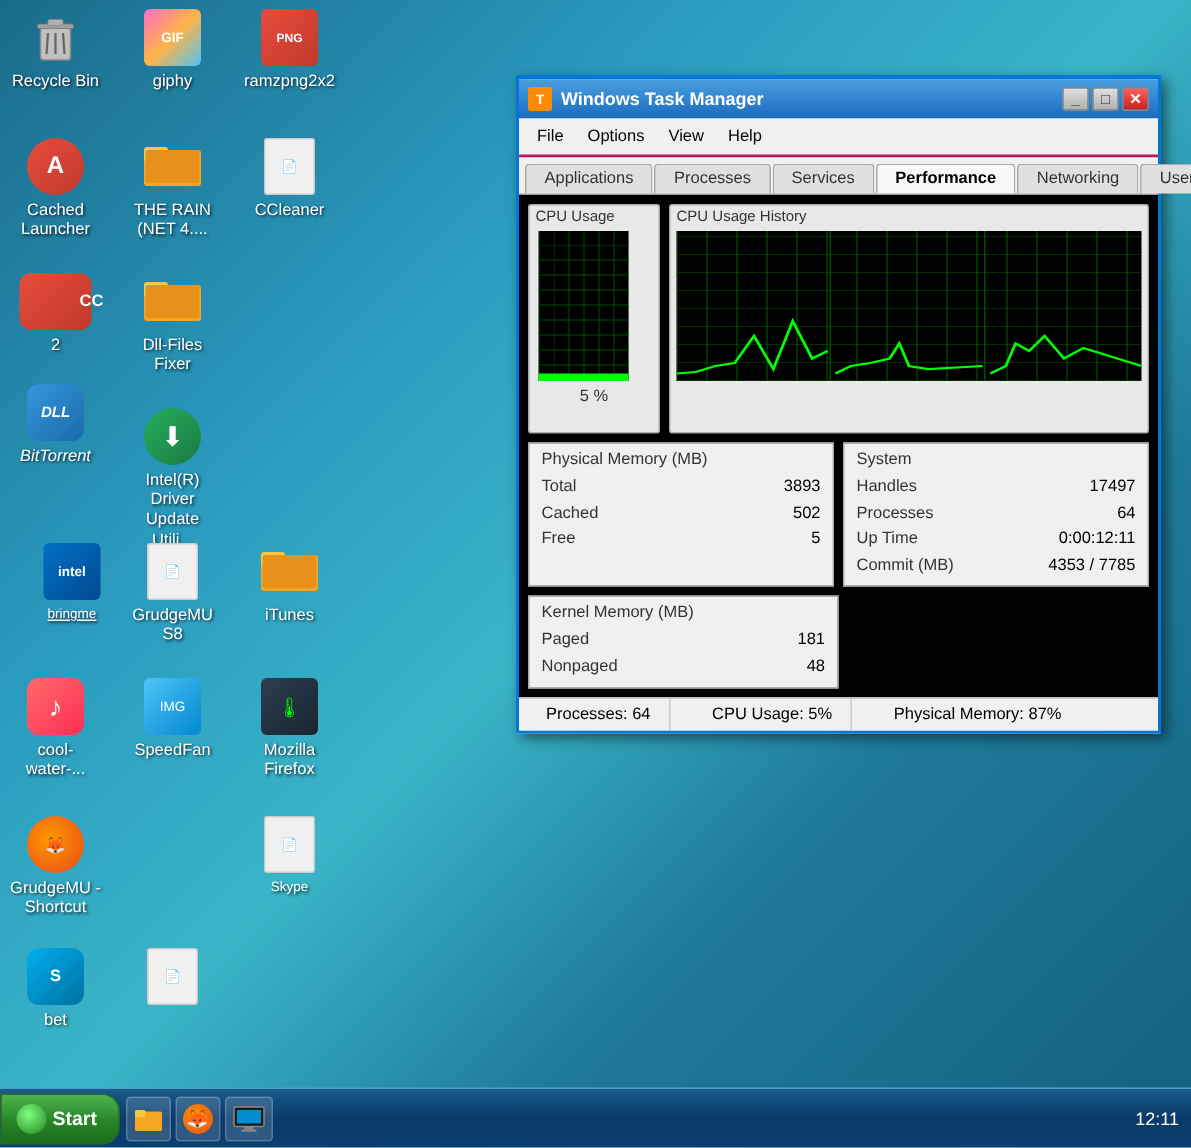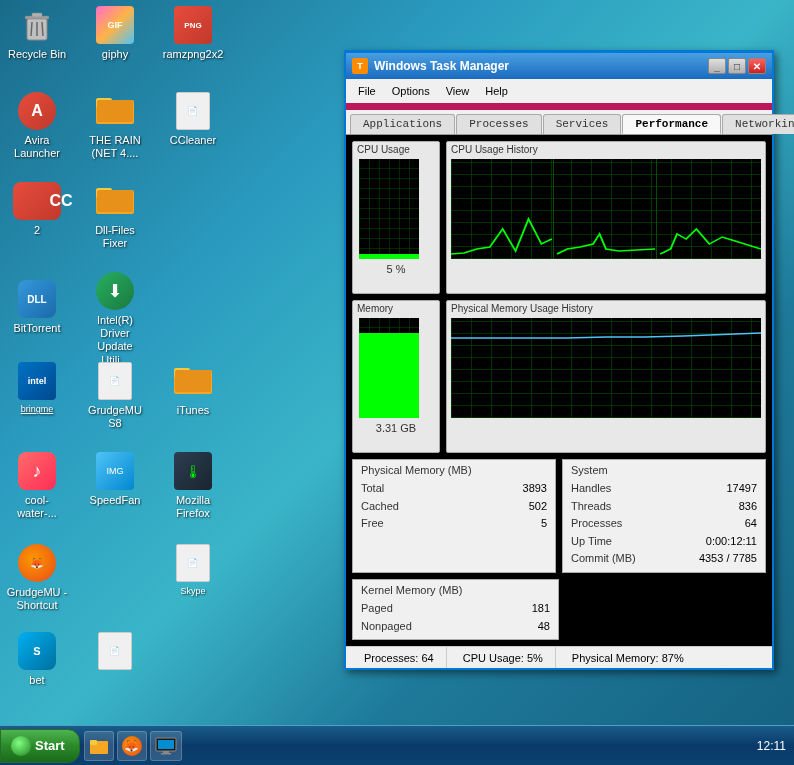--- a/index.html
+++ b/index.html
@@ -81,21 +81,21 @@
       font-size: 10px; color: #333; cursor: pointer;
     }
     .tm-btn.close { background: linear-gradient(180deg, #ff6060, #cc2020); color: white; }
 
     .tm-menubar {
       background: #f0f0f0;
       height: 20px;
       display: flex;
       align-items: center;
       padding: 12px 4px;
-      border-bottom: 7px solid #be185d;
+      border-bottom: 2px solid #be185d;
     }
     .tm-menu-item {
       padding: 2px 8px;
       font-size: 11px;
       color: #000;
       cursor: pointer;
     }
 
     .tm-tabs {
       display: flex;
@@ -107,21 +107,20 @@
     .tm-tab {
       padding: 3px 12px;
       font-size: 11px;
       border: 1px solid #aaa;
       background: #e0e0e0;
       cursor: pointer;
       border-bottom: none;
       margin-right: 1px;
       border-radius: 3px 3px 0 0;
       color: #333;
-      font-family: Liberation Mono, monospace;
     }
     .tm-tab.active {
       background: #f8f8f8;
       border-bottom: 1px solid #f8f8f8;
       font-weight: bold;
       color: #000;
       position: relative;
       z-index: 2;
     }
 
@@ -255,21 +254,21 @@
     }
 
     .tm-statusbar {
       background: #f0f0f0;
       border-top: 1px solid #ccc;
       height: 22px;
       display: flex;
       align-items: center;
       padding: 0 6px;
       font-size: 11px;
-      gap: 4px;
+      gap: 16px;
     }
     .status-item {
       padding: 0 12px;
       border-right: 1px solid #ccc;
       height: 100%;
       display: flex;
       align-items: center;
       font-size: 11px;
     }
     .status-item:last-child { border-right: none; }
@@ -365,21 +364,21 @@
   <div class="icon-img">
     <div style="width:38px;height:38px;background:linear-gradient(135deg,#e74c3c,#c0392b);border-radius:4px;display:flex;align-items:center;justify-content:center;color:white;font-size:8px;font-weight:bold;">PNG</div>
   </div>
   <span class="icon-label">ramzpng2x2</span>
 </div>
 
 <div class="desktop-icon" style="top:88px;left:2px;">
   <div class="icon-img">
     <div style="width:38px;height:38px;background:linear-gradient(135deg,#e74c3c,#c0392b);border-radius:50%;display:flex;align-items:center;justify-content:center;color:white;font-size:16px;font-weight:bold;">A</div>
   </div>
-  <span class="icon-label">Avira Launcher</span>
+  <span class="icon-label">Cached Launcher</span>
 </div>
 
 <div class="desktop-icon" style="top:88px;left:80px;">
   <div class="icon-img">
     <svg width="38" height="32" viewBox="0 0 38 32">
       <rect x="0" y="8" width="38" height="24" rx="2" fill="#f5a623"></rect>
       <rect x="0" y="6" width="16" height="10" rx="2" fill="#f5c842"></rect>
       <rect x="1" y="8" width="36" height="22" rx="2" fill="#e8911a"></rect>
     </svg>
   </div>
@@ -388,51 +387,51 @@
 
 <div class="desktop-icon" style="top:88px;left:158px;">
   <div class="icon-img">
     <div style="width:34px;height:38px;background:#f0f0f0;border:1px solid #ccc;border-radius:2px;display:flex;align-items:center;justify-content:center;color:#333;font-size:9px;">📄</div>
   </div>
   <span class="icon-label">CCleaner</span>
 </div>
 
 <div class="desktop-icon" style="top:178px;left:2px;">
   <div class="icon-img">
-    <div style="width:38px;height:38px;background:linear-gradient(135deg,#e74c3c,#c0392b);border-radius:8px;display:flex;align-items:center;justify-content:center;color:white;font-size:16px;font-weight:bold;padding-left:48px;">CC</div>
+    <div style="width:38px;height:38px;background:linear-gradient(135deg,#e74c3c,#c0392b);border-radius:8px;display:flex;align-items:center;justify-content:center;color:white;font-size:11px;font-weight:bold;padding-left:48px;">CC</div>
   </div>
   <span class="icon-label">2</span>
 </div>
 
 <div class="desktop-icon" style="top:178px;left:80px;">
   <div class="icon-img">
     <svg width="38" height="32" viewBox="0 0 38 32">
       <rect x="0" y="8" width="38" height="24" rx="2" fill="#f5a623"></rect>
       <rect x="0" y="6" width="16" height="10" rx="2" fill="#f5c842"></rect>
       <rect x="1" y="8" width="36" height="22" rx="2" fill="#e8911a"></rect>
     </svg>
   </div>
   <span class="icon-label">Dll-Files Fixer</span>
 </div>
 
-<div class="desktop-icon" style="top:276px;left:2px;">
+<div class="desktop-icon" style="top:252px;left:2px;font-style:italic;">
   <div class="icon-img">
     <div style="width:38px;height:38px;background:linear-gradient(135deg,#3498db,#1a6aaa);border-radius:8px;display:flex;align-items:center;justify-content:center;color:white;font-size:10px;font-weight:bold;">DLL</div>
   </div>
   <span class="icon-label">BitTorrent</span>
 </div>
 
 <div class="desktop-icon" style="top:268px;left:80px;">
   <div class="icon-img">
     <div style="width:38px;height:38px;background:linear-gradient(135deg,#27ae60,#1a7a40);border-radius:50%;display:flex;align-items:center;justify-content:center;color:white;font-size:18px;">⬇</div>
   </div>
   <span class="icon-label">Intel(R) Driver Update Utili...</span>
 </div>
 
-<div class="desktop-icon" style="top:358px;left:2px;">
+<div class="desktop-icon" style="top:358px;left:13px;">
   <div class="icon-img">
     <div style="width:38px;height:38px;background:linear-gradient(135deg,#0071c5,#004a8f);border-radius:4px;display:flex;align-items:center;justify-content:center;color:white;font-size:9px;font-weight:bold;">intel</div>
   </div>
   <span class="icon-label" style="font-size:9px;text-decoration:underline;">bringme</span>
 </div>
 
 <div class="desktop-icon" style="top:358px;left:80px;">
   <div class="icon-img">
     <div style="width:34px;height:38px;background:#f0f0f0;border:1px solid #ccc;border-radius:2px;display:flex;align-items:center;justify-content:center;color:#333;font-size:9px;">📄</div>
   </div>
@@ -554,46 +553,20 @@
             <polyline points="0,95 10,94 20,90 30,88 40,70 50,92 60,60 70,85 78,80" stroke="#00ff00" stroke-width="1.5" fill="none"></polyline>
 
             <polyline points="82,95 90,90 100,88 110,85 115,75 120,90 130,92 158,90" stroke="#00ff00" stroke-width="1.5" fill="none"></polyline>
 
             <polyline points="162,95 170,90 175,75 182,80 190,70 200,85 210,78 220,82 240,90" stroke="#00ff00" stroke-width="1.5" fill="none"></polyline>
           </svg>
         </div>
       </div>
     </div>
 
-    <div class="tm-graphs-row">
-
-      <div class="tm-panel memory-panel">
-        <div class="tm-panel-title">Memory</div>
-        <div style="position:relative;padding-bottom:18px;">
-          <div class="mem-bar-container">
-            <div class="cpu-grid"></div>
-            <div class="mem-segments">
-
-              <div style="height:85px;background:#00ff00;width:100%;"></div>
-            </div>
-          </div>
-          <div style="text-align:center;font-size:11px;color:#333;margin-top:2px;">3.31 GB</div>
-        </div>
-      </div>
-
-      <div class="tm-panel mem-history-panel">
-        <div class="tm-panel-title">Physical Memory Usage History</div>
-        <div class="history-graph">
-          <div class="history-grid"></div>
-          <svg class="mem-hist-svg" viewBox="0 0 240 100" preserveAspectRatio="none">
-            <polyline points="0,20 30,20 60,20 90,20 120,19 150,19 180,18 200,17 220,16 240,15" stroke="#4fc3f7" stroke-width="1.5" fill="none"></polyline>
-          </svg>
-        </div>
-      </div>
-    </div>
 
     <div class="tm-stats-row">
 
       <div class="tm-stats-box">
         <div class="stats-title">Physical Memory (MB)</div>
         <div class="stats-row">
           <span class="stats-label">Total</span>
           <span class="stats-value">3893</span>
         </div>
         <div class="stats-row">
@@ -604,24 +577,20 @@
           <span class="stats-label">Free</span>
           <span class="stats-value">5</span>
         </div>
       </div>
 
       <div class="tm-stats-box">
         <div class="stats-title">System</div>
         <div class="stats-row">
           <span class="stats-label">Handles</span>
           <span class="stats-value">17497</span>
-        </div>
-        <div class="stats-row">
-          <span class="stats-label">Threads</span>
-          <span class="stats-value">836</span>
         </div>
         <div class="stats-row">
           <span class="stats-label">Processes</span>
           <span class="stats-value">64</span>
         </div>
         <div class="stats-row">
           <span class="stats-label">Up Time</span>
           <span class="stats-value">0:00:12:11</span>
         </div>
         <div class="stats-row">

